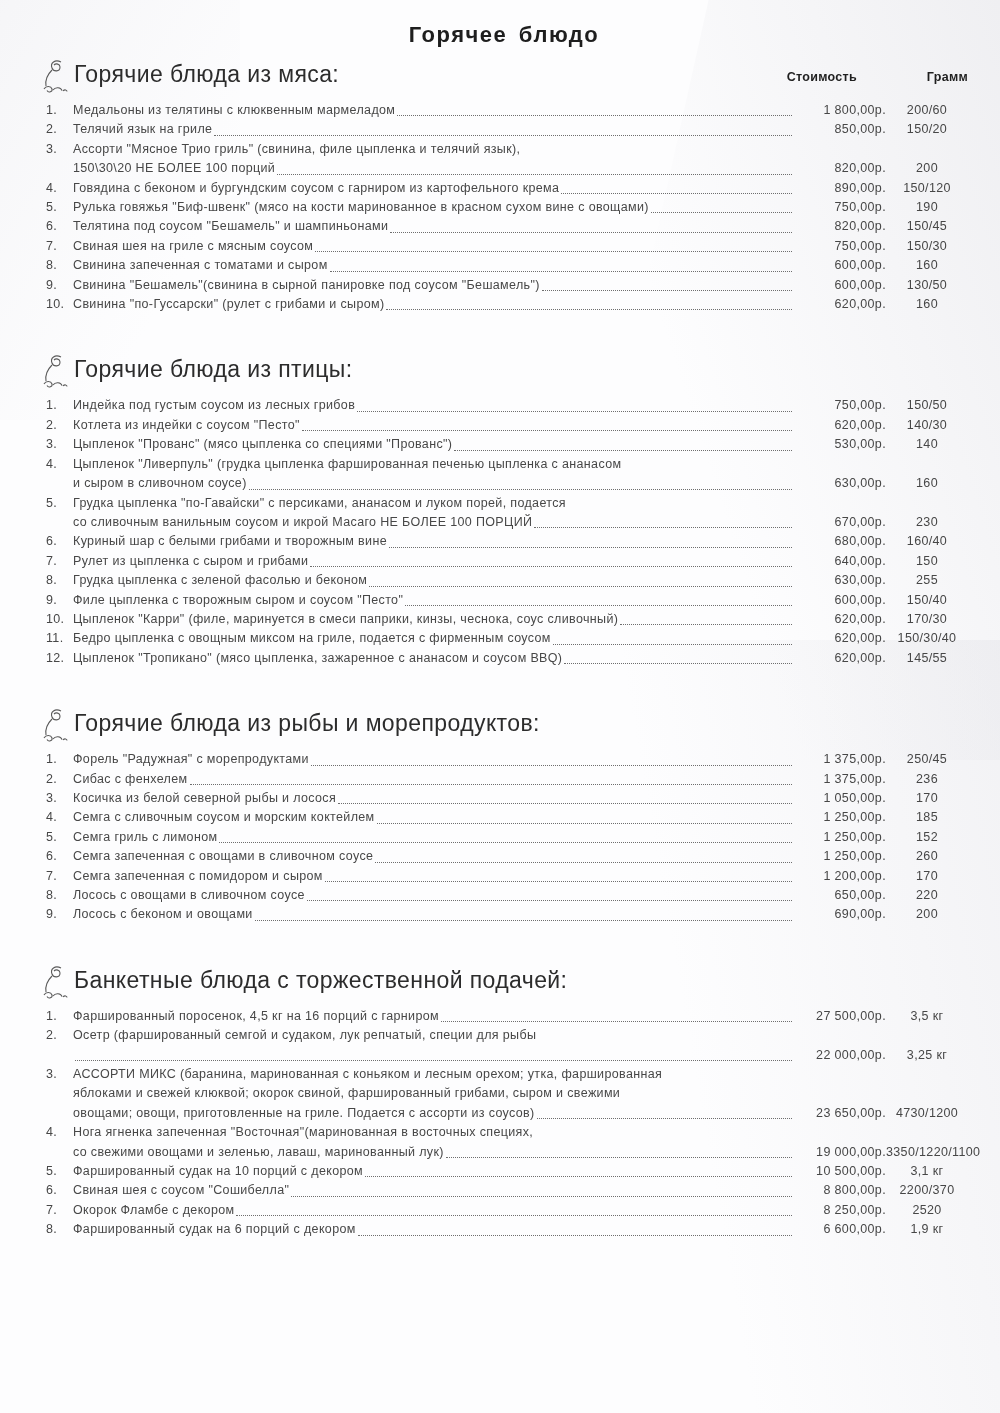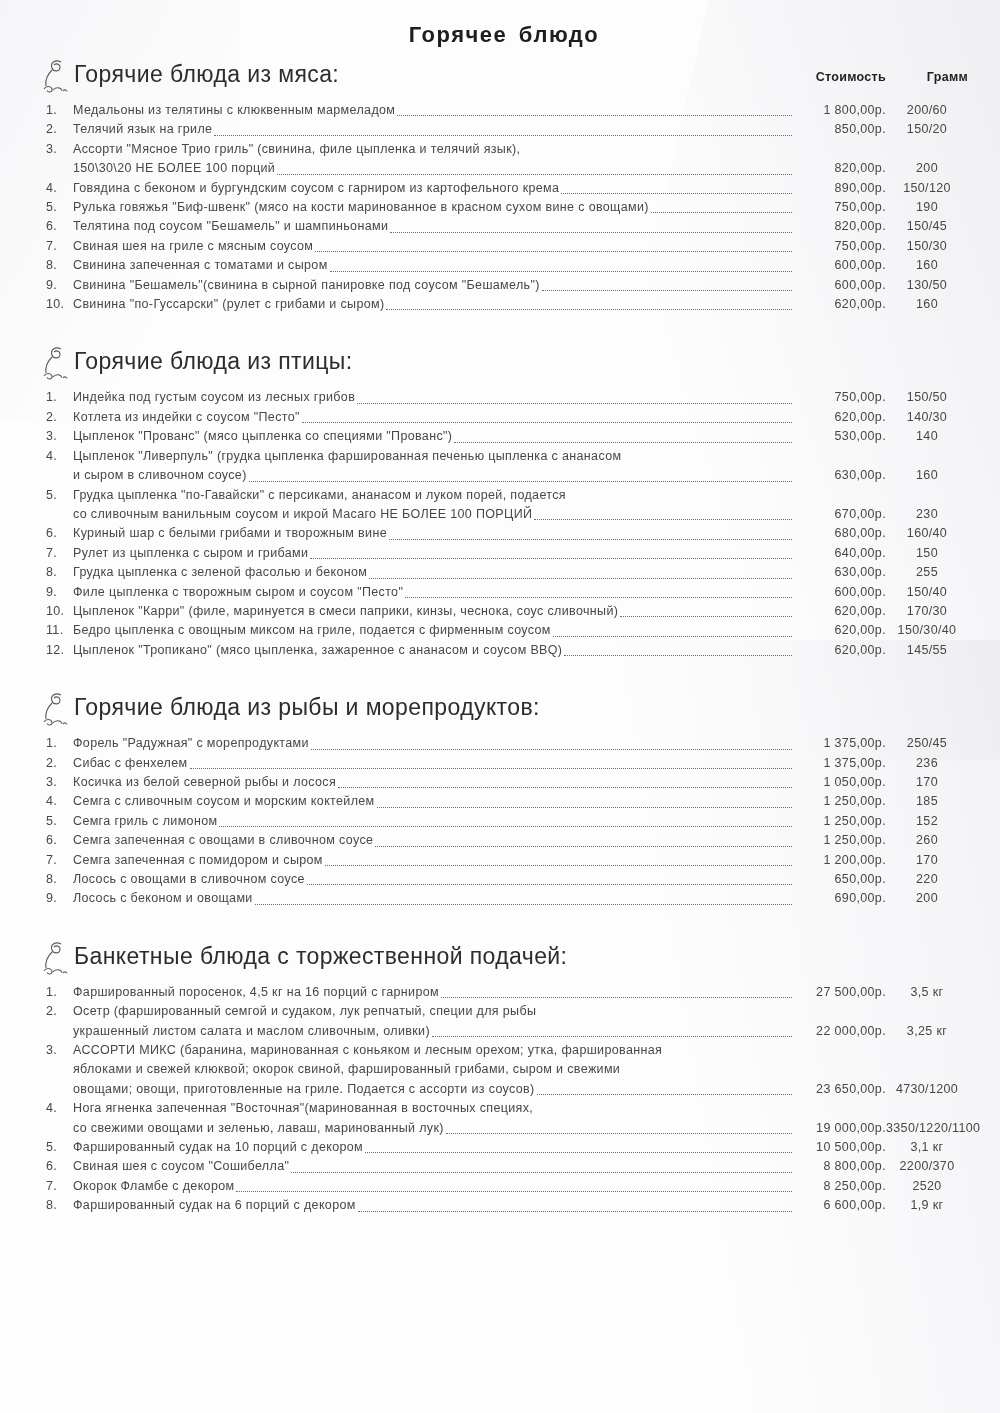--- a/index.html
+++ b/index.html
@@ -21,30 +21,30 @@
   #sw3{top:0;left:0;width:240px;height:420px;
     background:linear-gradient(120deg, rgba(232,232,236,0.35) 0%, rgba(255,255,255,0) 70%);}
 
   .page{position:relative;z-index:1;padding:14px 32px 0 40px;}
 
   .title{
     text-align:center;font-size:22px;font-weight:bold;color:#1e1e1e;
     margin:8px 0 0 0;letter-spacing:1.5px;word-spacing:4px;
   }
 
-  .menu-section{margin-top:31px;}
+  .menu-section{margin-top:39px;}
   .menu-section.first{margin-top:10px;}
 
   .heading-row{display:flex;align-items:flex-end;}
   .flourish{flex-shrink:0;margin:0 4px -12px 0;}
   .section-heading{
     font-size:23px;font-weight:normal;color:#2c2c2c;margin:0;
     letter-spacing:0.4px;
   }
-  .col-headers{display:flex;margin-left:auto;align-items:flex-end;padding-bottom:4px;}
+  .col-headers{display:flex;margin-left:auto;align-items:flex-end;padding-bottom:4px;gap:29px;}
   .colh{font-size:12.5px;font-weight:bold;color:#1f1f1f;letter-spacing:0.3px;}
   .colh.price{width:92px;text-align:right;}
   .colh.grams{width:82px;text-align:right;}
 
   .items{margin-top:13px;padding-left:6px;}
   .item-line{display:flex;font-size:12.5px;line-height:19.4px;letter-spacing:0.35px;color:#474747;}
   .num{width:27px;flex-shrink:0;}
   .name{white-space:nowrap;}
   .dots{flex:1;min-width:10px;border-bottom:1.6px dotted #6e6e6e;margin:0 2px 4px 2px;}
   .price{width:92px;text-align:right;white-space:nowrap;flex-shrink:0;}
@@ -404,21 +404,20 @@
   </div>
 
   <div class="item-line">
     <span class="num">2.</span>
     <span class="name">Осетр (фаршированный семгой и судаком, лук репчатый, специи для рыбы</span>
 
   </div>
 
   <div class="item-line">
     <span class="num"></span>
-    <span class="name">украшенный листом салата и маслом сливочным, оливки)</span>
     <span class="dots"></span>
     <span class="price">22 000,00р.</span>
     <span class="grams">3,25 кг</span>
   </div>
 
   <div class="item-line">
     <span class="num">3.</span>
     <span class="name">АССОРТИ МИКС (баранина, маринованная с коньяком и лесным орехом; утка, фаршированная</span>
 
   </div>

